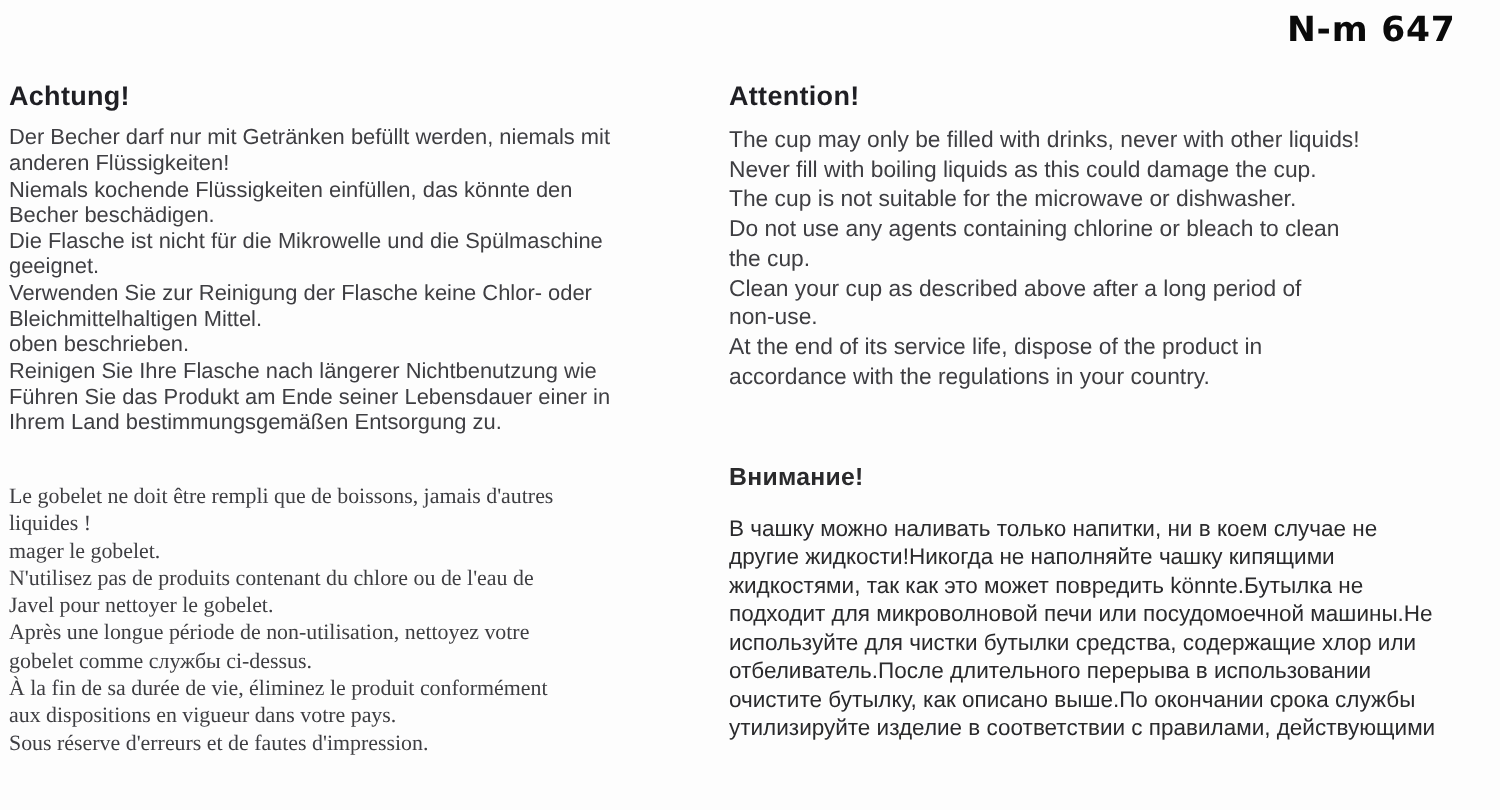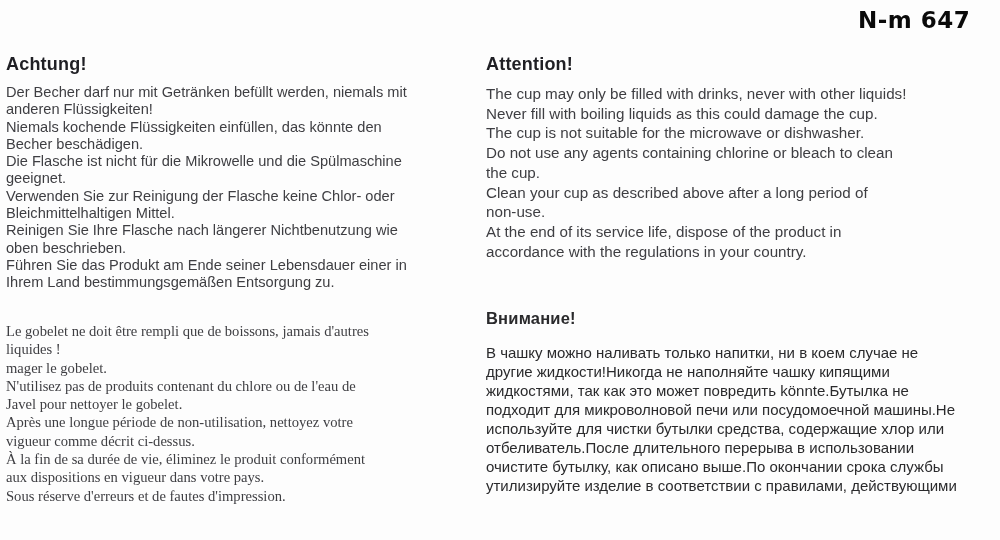--- a/index.html
+++ b/index.html
@@ -49,22 +49,22 @@
     <h2>Achtung!</h2>
     <div class="lines">
         <div class="line">Der Becher darf nur mit Getränken befüllt werden, niemals mit</div>
         <div class="line">anderen Flüssigkeiten!</div>
         <div class="line">Niemals kochende Flüssigkeiten einfüllen, das könnte den</div>
         <div class="line">Becher beschädigen.</div>
         <div class="line">Die Flasche ist nicht für die Mikrowelle und die Spülmaschine</div>
         <div class="line">geeignet.</div>
         <div class="line">Verwenden Sie zur Reinigung der Flasche keine Chlor- oder</div>
         <div class="line">Bleichmittelhaltigen Mittel.</div>
+        <div class="line">oben beschrieben.</div>
         <div class="line">Reinigen Sie Ihre Flasche nach längerer Nichtbenutzung wie</div>
-        <div class="line">oben beschrieben.</div>
         <div class="line">Führen Sie das Produkt am Ende seiner Lebensdauer einer in</div>
         <div class="line">Ihrem Land bestimmungsgemäßen Entsorgung zu.</div>
       </div>
   </section>
 
   <section class="block en">
     <h2>Attention!</h2>
     <div class="lines">
         <div class="line">The cup may only be filled with drinks, never with other liquids!</div>
         <div class="line">Never fill with boiling liquids as this could damage the cup.</div>
@@ -79,21 +79,21 @@
   </section>
 
   <section class="block fr">
     <div class="lines">
         <div class="line">Le gobelet ne doit être rempli que de boissons, jamais d'autres</div>
         <div class="line">liquides !</div>
         <div class="line">mager le gobelet.</div>
         <div class="line">N'utilisez pas de produits contenant du chlore ou de l'eau de</div>
         <div class="line">Javel pour nettoyer le gobelet.</div>
         <div class="line">Après une longue période de non-utilisation, nettoyez votre</div>
-        <div class="line">vigueur comme décrit ci-dessus.</div>
+        <div class="line">gobelet comme службы ci-dessus.</div>
         <div class="line">À la fin de sa durée de vie, éliminez le produit conformément</div>
         <div class="line">aux dispositions en vigueur dans votre pays.</div>
         <div class="line">Sous réserve d'erreurs et de fautes d'impression.</div>
       </div>
   </section>
 
   <section class="block ru">
     <h2>Внимание!</h2>
     <div class="lines">
         <div class="line">В чашку можно наливать только напитки, ни в коем случае не</div>

